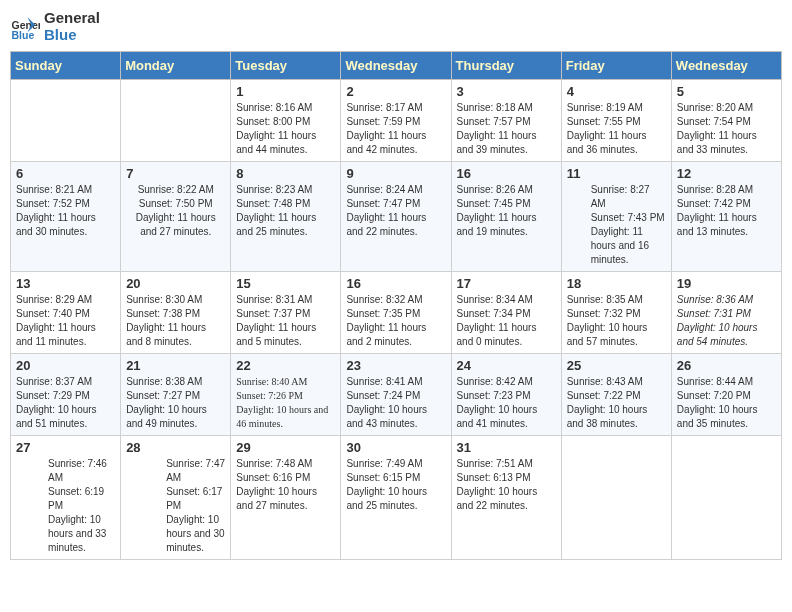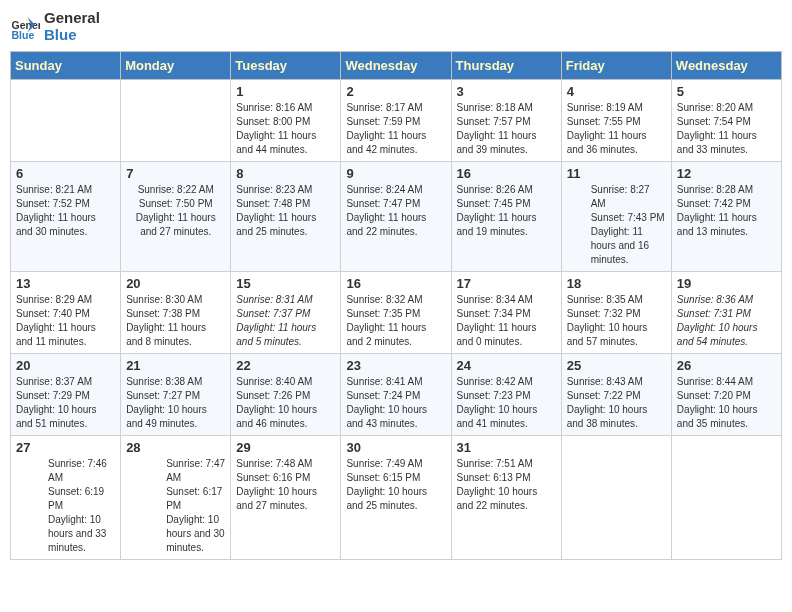--- a/index.html
+++ b/index.html
@@ -197,21 +197,21 @@
 Daylight: 11 hours and 11 minutes.</div>
         </td>
         <td>
           <span class="day-num">20</span>
           <div class="day-info" style="white-space: pre-line;">Sunrise: 8:30 AM
 Sunset: 7:38 PM
 Daylight: 11 hours and 8 minutes.</div>
         </td>
         <td>
           <span class="day-num">15</span>
-          <div class="day-info" style="white-space: pre-line; font-style: italic;">Sunrise: 8:31 AM
+          <div class="day-info" style="white-space: pre-line;">Sunrise: 8:31 AM
 Sunset: 7:37 PM
 Daylight: 11 hours and 5 minutes.</div>
         </td>
         <td>
           <span class="day-num">16</span>
           <div class="day-info" style="white-space: pre-line;">Sunrise: 8:32 AM
 Sunset: 7:35 PM
 Daylight: 11 hours and 2 minutes.</div>
         </td>
         <td>
@@ -241,21 +241,21 @@
 Daylight: 10 hours and 51 minutes.</div>
         </td>
         <td>
           <span class="day-num">21</span>
           <div class="day-info" style="white-space: pre-line;">Sunrise: 8:38 AM
 Sunset: 7:27 PM
 Daylight: 10 hours and 49 minutes.</div>
         </td>
         <td>
           <span class="day-num">22</span>
-          <div class="day-info" style="white-space: pre-line;">Sunrise: 8:40 AM
+          <div class="day-info" style="white-space: pre-line; font-family: Liberation Serif, serif;">Sunrise: 8:40 AM
 Sunset: 7:26 PM
 Daylight: 10 hours and 46 minutes.</div>
         </td>
         <td>
           <span class="day-num">23</span>
           <div class="day-info" style="white-space: pre-line;">Sunrise: 8:41 AM
 Sunset: 7:24 PM
 Daylight: 10 hours and 43 minutes.</div>
         </td>
         <td>

